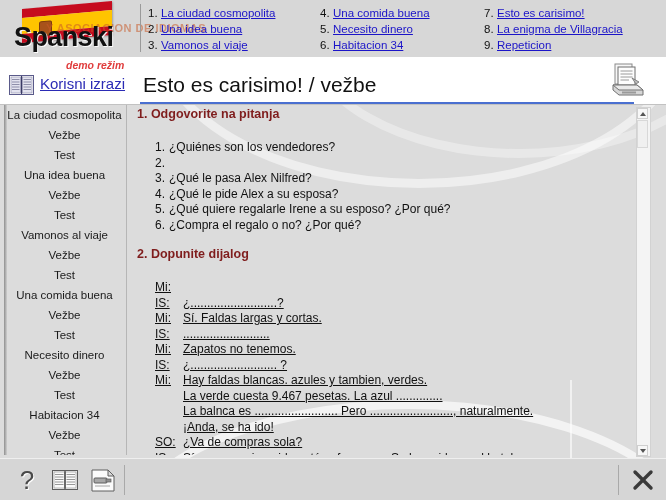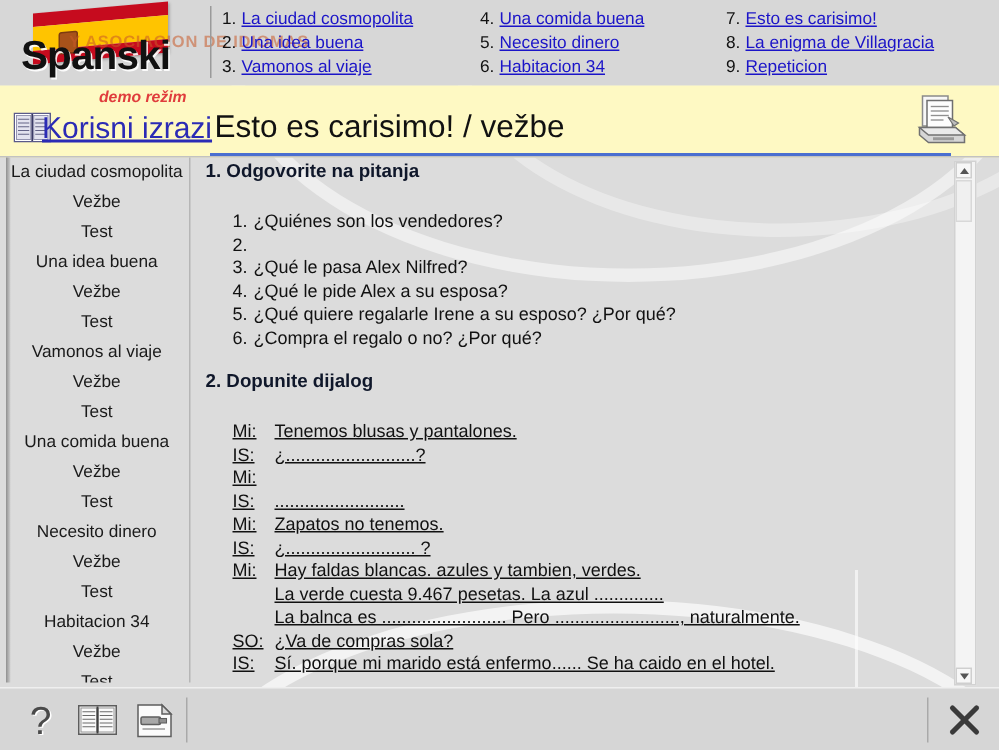--- a/index.html
+++ b/index.html
@@ -41,25 +41,25 @@
 
   #nav{position:absolute;left:148px;top:5px;width:518px;height:50px;}
   .nav-col{position:absolute;top:0;}
   .c1{left:0;}  .c2{left:172px;} .c3{left:336px;}
   .nav-item{display:flex;align-items:baseline;height:16px;line-height:16px;
             font-size:11.5px;color:#222;white-space:nowrap;}
   .nav-num{width:13px;text-align:left;color:#111;}
   .nav-link{color:#1b14c8;text-decoration:underline;cursor:pointer;font-size:11.5px;}
 
   
-  #subheader{position:absolute;left:0;top:57px;width:666px;height:48px;background:#fef9c3;}
+  #subheader{position:absolute;left:0;top:57px;width:666px;height:48px;background:#ffffff;}
   #demo{position:absolute;left:66px;top:2px;font-size:10.5px;font-style:italic;
         font-weight:bold;color:#e03d3d;}
   #book-icon{position:absolute;left:9px;top:18px;width:25px;height:20px;}
-  #korisni{position:absolute;left:28px;top:18px;font-size:20px;color:#2b2bb5;
+  #korisni{position:absolute;left:40px;top:18px;font-size:15px;color:#2b2bb5;
         text-decoration:underline;cursor:pointer;text-align:right;}
   #page-title{position:absolute;left:143px;top:16px;font-size:21px;color:#111;}
   #print-icon{position:absolute;left:608px;top:62px;width:40px;height:38px;cursor:pointer;}
   #title-rule{position:absolute;left:140px;top:102px;width:494px;height:2px;
         background:#4a6fd0;}
   #subheader-line{position:absolute;left:0;top:104px;width:666px;height:1px;background:#c2c2c2;}
 
   
   #sidebar{position:absolute;left:4px;top:105px;width:121px;height:350px;
            overflow:hidden;}
@@ -68,21 +68,21 @@
   .side-row{height:20px;line-height:20px;font-size:11.5px;color:#1a1a1a;
             text-align:center;white-space:nowrap;cursor:pointer;}
   .side-row.topic{font-size:11.5px;}
   .side-row.sub{font-size:11.5px;}
   #sidebar-divider{position:absolute;left:126px;top:105px;width:1px;height:350px;
             background:#b6b6b6;}
 
   
   #content{position:absolute;left:133px;top:107px;width:498px;height:348px;
            overflow:hidden;}
-  .sec-title{font-size:12.5px;font-weight:bold;color:#0f172a;margin:0 0 6px 4px;}
+  .sec-title{font-size:12.5px;font-weight:bold;color:#7f1d1d;margin:0 0 6px 4px;}
   .q-list{margin:0 0 0 22px;padding:0;}
   .q-row{display:flex;font-size:12px;line-height:15.5px;color:#111;}
   .q-num{width:14px;flex:0 0 14px;}
   .q-txt{white-space:nowrap;}
   .gap-1{height:13px;}
   .gap-2{height:14px;}
   .dlg{margin-left:22px;}
   .dlg-row{display:flex;font-size:12px;line-height:15.5px;color:#111;text-decoration:underline;}
   .dlg-spk{width:28px;flex:0 0 28px;}
   .dlg-txt{white-space:nowrap;}
@@ -281,28 +281,28 @@
           <span class="q-num">6.</span>
           <span class="q-txt">¿Compra el regalo o no? ¿Por  qué?</span>
         </div>
       </div>
     <div class="gap-2"></div>
     <div class="sec-title">2. Dopunite dijalog</div>
     <div class="gap-1"></div>
     <div class="dlg" id="dialog-list">
         <div class="dlg-row">
           <span class="dlg-spk">Mi:</span>
-          <span class="dlg-txt">Tenemos blusas y pantalones.</span>
         </div>
         <div class="dlg-row">
           <span class="dlg-spk">IS:</span>
           <span class="dlg-txt">¿..........................?</span>
         </div>
         <div class="dlg-row">
           <span class="dlg-spk">Mi:</span>
+          <span class="dlg-txt">Sí. Faldas largas y cortas.</span>
         </div>
         <div class="dlg-row">
           <span class="dlg-spk">IS:</span>
           <span class="dlg-txt">..........................</span>
         </div>
         <div class="dlg-row">
           <span class="dlg-spk">Mi:</span>
           <span class="dlg-txt">Zapatos no tenemos.</span>
         </div>
         <div class="dlg-row">
@@ -313,20 +313,24 @@
           <span class="dlg-spk">Mi:</span>
           <span class="dlg-txt">Hay faldas blancas. azules y tambien, verdes.</span>
         </div>
         <div class="dlg-row">
           <span class="dlg-spk"></span>
           <span class="dlg-txt">La verde cuesta 9.467 pesetas. La azul ..............</span>
         </div>
         <div class="dlg-row">
           <span class="dlg-spk"></span>
           <span class="dlg-txt">La balnca es  .........................  Pero ........................., naturalmente.</span>
+        </div>
+        <div class="dlg-row">
+          <span class="dlg-spk"></span>
+          <span class="dlg-txt">¡Anda, se ha ido!</span>
         </div>
         <div class="dlg-row">
           <span class="dlg-spk">SO:</span>
           <span class="dlg-txt">¿Va  de compras sola?</span>
         </div>
         <div class="dlg-row">
           <span class="dlg-spk">IS:</span>
           <span class="dlg-txt">Sí. porque mi marido está enfermo...... Se ha caido en el hotel.</span>
         </div>
       </div>

